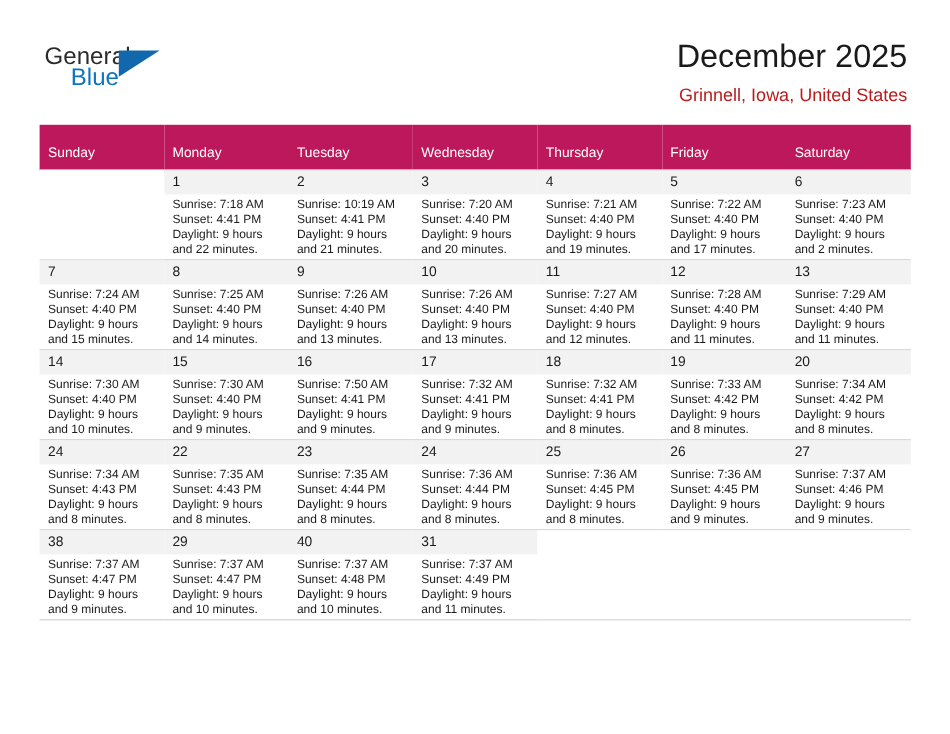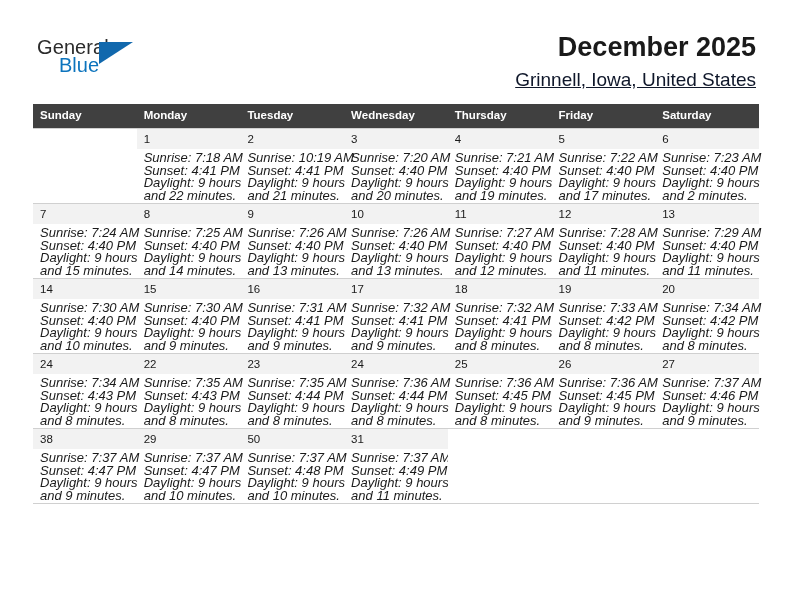--- a/index.html
+++ b/index.html
@@ -65,49 +65,48 @@
 
   .title-block {
     position: absolute;
     right: 36px;
     top: 30px;
     text-align: right;
   }
   .cal-title {
     font-size: 27px;
     color: #1a1a1a;
-    font-weight: bold;
+    font-weight: normal;
     line-height: 34px;
     white-space: nowrap;
   }
   .cal-subtitle {
     margin-top: 7px;
-    font-size: 19px;
-    color: #0f172a;
+    font-size: 15px;
+    color: #b91c1c;
     line-height: 18px;
     white-space: nowrap;
-    text-decoration: underline;
   }
 
   
   .calendar {
     position: absolute;
     left: 33px;
     top: 104px;
     width: 726px;
     border-collapse: collapse;
     table-layout: fixed;
   }
   .calendar th {
-    background: #404040;
+    background: #be185d;
     color: #ffffff;
     font-size: 11.5px;
-    font-weight: bold;
+    font-weight: normal;
     text-align: left;
-    padding: 2px 0 5px 7px;
+    padding: 15px 0 5px 7px;
     height: 17px;
     border: none;
   }
   .calendar td {
     vertical-align: top;
     width: 103.71px;
     height: 74px;
     padding: 0;
     border-top: 1px solid #d0d0d0;
     border-bottom: 1px solid #d0d0d0;
@@ -124,24 +123,23 @@
     font-size: 11.5px;
     color: #1a1a1a;
     padding: 3px 0 3px 7px;
     height: 14px;
     line-height: 14px;
   }
   td.blank-cell .cell-inner { background: #ffffff; }
   td.blank-cell .daynum { background: #ffffff; }
   .info {
     padding: 3px 5px 0 7px;
-    font-size: 13px;
+    font-size: 10px;
     line-height: 12.6px;
     color: #1a1a1a;
-    font-style: italic;
   }
   .info div { white-space: nowrap; }
 </style>
 </head>
 <body>
 
 <div class="page">
 
   <div class="header">
     <div class="logo">
@@ -341,21 +339,21 @@
                 <div>Sunset: 4:40 PM</div>
                 <div>Daylight: 9 hours</div>
                 <div>and 9 minutes.</div>
               </div>
             </div>
           </td>
           <td class="">
             <div class="cell-inner">
               <span class="daynum">16</span>
               <div class="info">
-                <div>Sunrise: 7:31 AM</div>
+                <div>Sunrise: 7:50 AM</div>
                 <div>Sunset: 4:41 PM</div>
                 <div>Daylight: 9 hours</div>
                 <div>and 9 minutes.</div>
               </div>
             </div>
           </td>
           <td class="">
             <div class="cell-inner">
               <span class="daynum">17</span>
               <div class="info">
@@ -497,21 +495,21 @@
               <div class="info">
                 <div>Sunrise: 7:37 AM</div>
                 <div>Sunset: 4:47 PM</div>
                 <div>Daylight: 9 hours</div>
                 <div>and 10 minutes.</div>
               </div>
             </div>
           </td>
           <td class="">
             <div class="cell-inner">
-              <span class="daynum">50</span>
+              <span class="daynum">40</span>
               <div class="info">
                 <div>Sunrise: 7:37 AM</div>
                 <div>Sunset: 4:48 PM</div>
                 <div>Daylight: 9 hours</div>
                 <div>and 10 minutes.</div>
               </div>
             </div>
           </td>
           <td class="">
             <div class="cell-inner">

